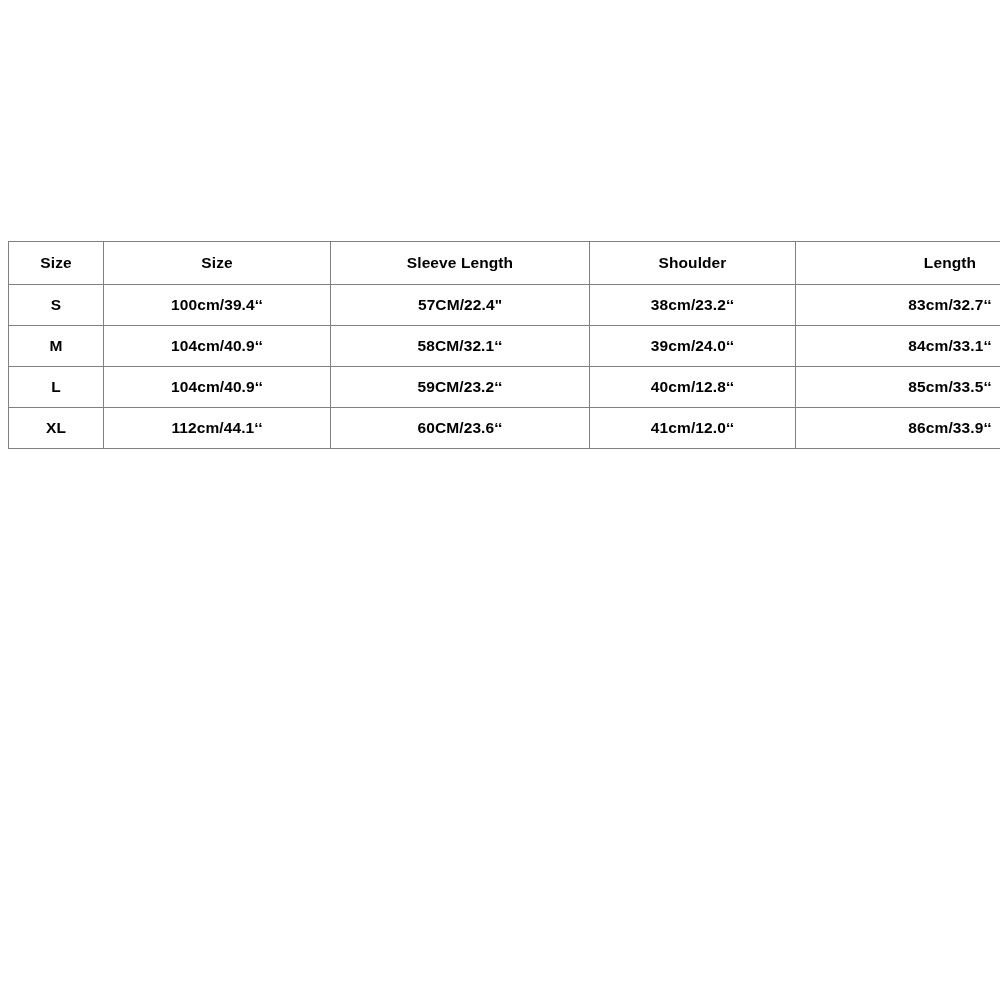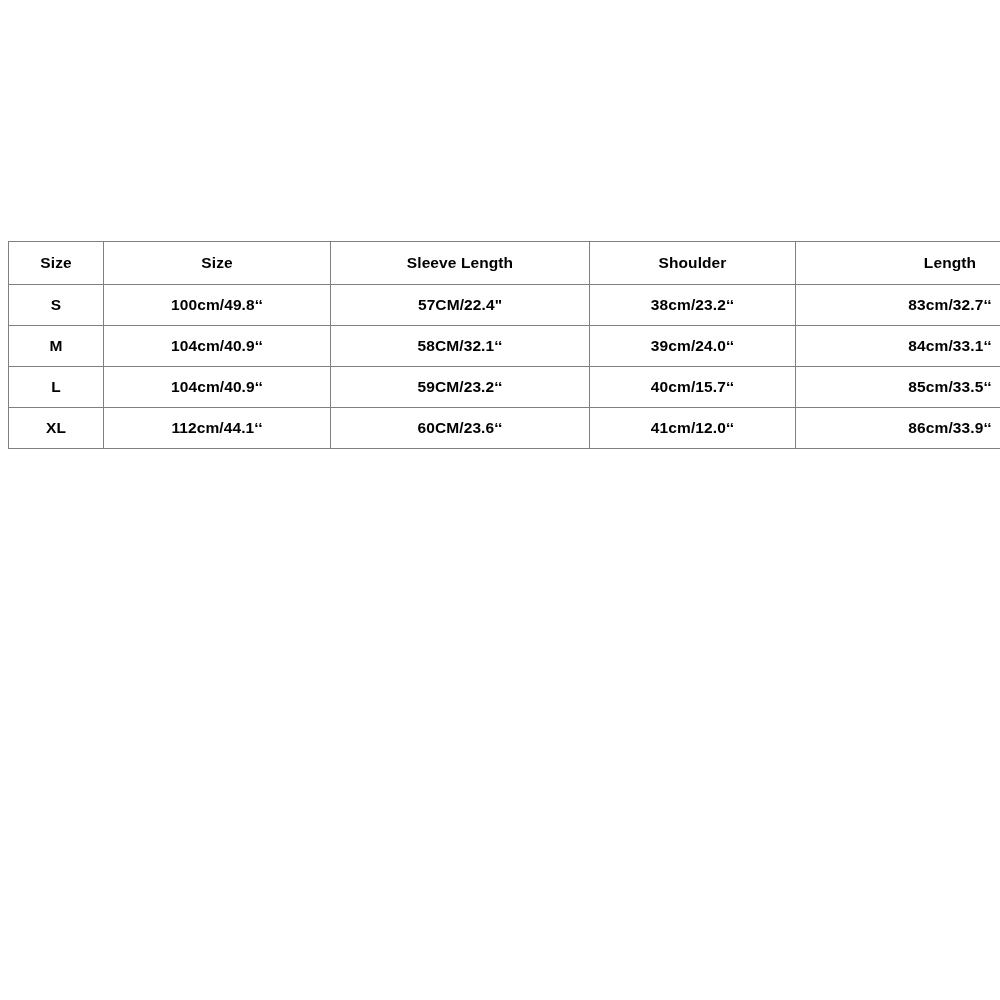--- a/index.html
+++ b/index.html
@@ -88,37 +88,37 @@
           <th>Size</th>
           <th>Sleeve Length</th>
           <th>Shoulder</th>
           <th>Length</th>
         </tr>
       </thead>
 
       <tbody>
         <tr>
           <td>S</td>
-          <td>100cm/49.8‘‘</td>
+          <td>100cm/39.4‘‘</td>
           <td>57CM/22.4"</td>
           <td>38cm/23.2‘‘</td>
           <td>83cm/32.7‘‘</td>
         </tr>
         <tr>
           <td>M</td>
           <td>104cm/40.9‘‘</td>
           <td>58CM/32.1‘‘</td>
           <td>39cm/24.0‘‘</td>
           <td>84cm/33.1‘‘</td>
         </tr>
         <tr>
           <td>L</td>
           <td>104cm/40.9‘‘</td>
           <td>59CM/23.2‘‘</td>
-          <td>40cm/15.7‘‘</td>
+          <td>40cm/12.8‘‘</td>
           <td>85cm/33.5‘‘</td>
         </tr>
         <tr>
           <td>XL</td>
           <td>112cm/44.1‘‘</td>
           <td>60CM/23.6‘‘</td>
           <td>41cm/12.0‘‘</td>
           <td>86cm/33.9‘‘</td>
         </tr>
       </tbody>

